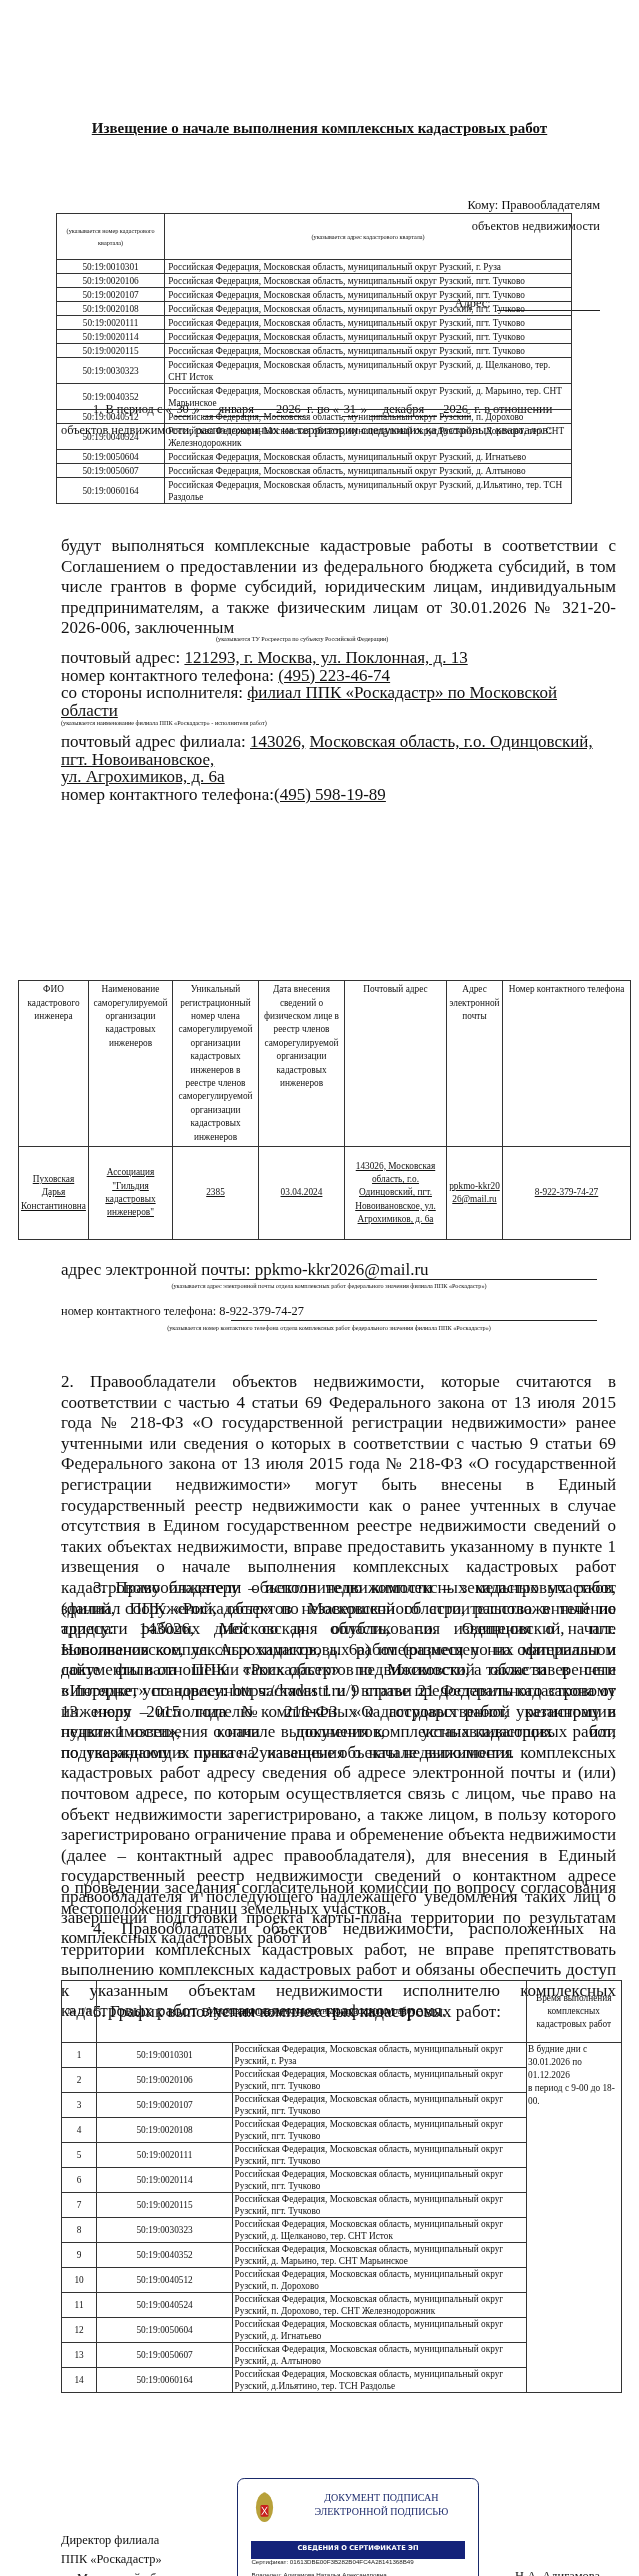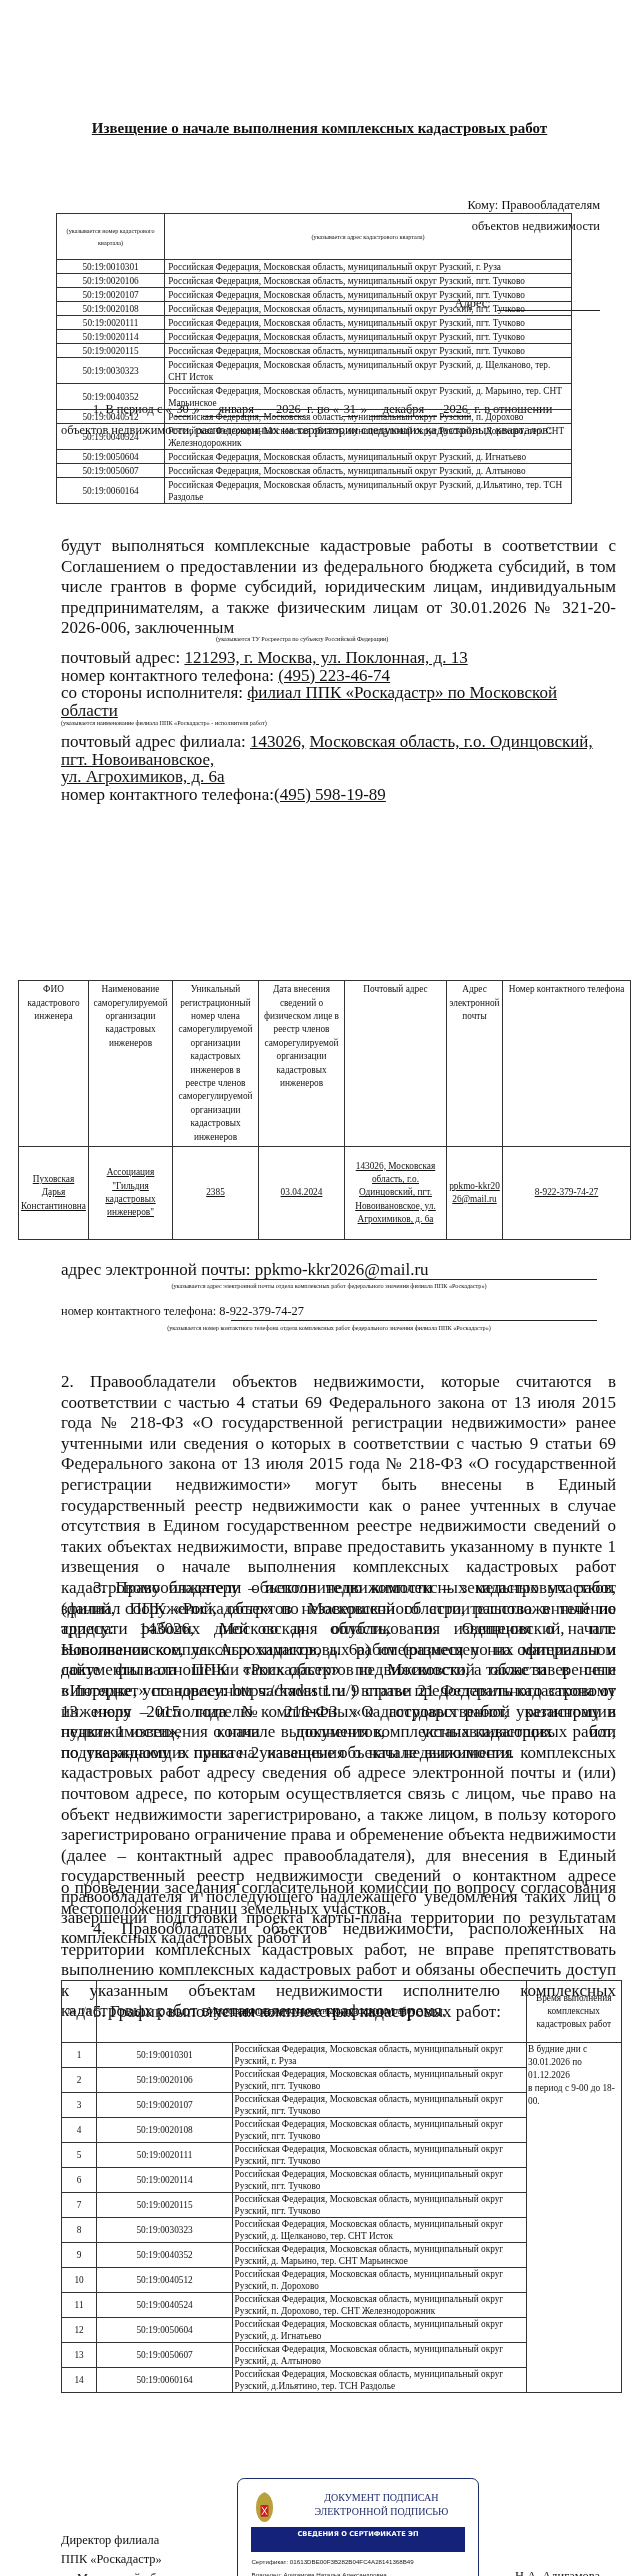--- a/index.html
+++ b/index.html
@@ -303,19 +303,19 @@
   <svg class="stamp-emblem" style="height:41px;top:12.4px;left:12.4px" viewBox="0 0 56 124">
     <ellipse cx="28" cy="50" rx="26" ry="44" fill="#b8a13a"></ellipse>
     <rect x="16" y="42" width="24" height="36" rx="4" fill="#c8201e"></rect>
     <path d="M20 48 L36 72 M36 48 L20 72" stroke="#fff" stroke-width="3"></path>
     <circle cx="28" cy="10" r="6" fill="#b8a13a"></circle>
   </svg>
   <div class="stamp-title" style="top:12.4px;font-size:10px;line-height:13.4px">
     <div>ДОКУМЕНТ ПОДПИСАН</div>
     <div>ЭЛЕКТРОННОЙ ПОДПИСЬЮ</div>
   </div>
-  <div class="stamp-band" style="top:48px;height:25px;line-height:14.4px;font-size:6.7px">СВЕДЕНИЯ О СЕРТИФИКАТЕ ЭП</div>
+  <div class="stamp-band" style="top:62px;height:18px;line-height:14.4px;font-size:6.7px">СВЕДЕНИЯ О СЕРТИФИКАТЕ ЭП</div>
   <div class="stamp-line" style="top:79px">Сертификат: 01613DBE00F3B282B04FC4A28141368B49</div>
   <div class="stamp-line" style="top:92px">Владелец: Адигамова Наталья Александровна</div>
 
 </div>
 <div class="abs signer-name">Н.А. Адигамова</div>
 
 
 </body></html>

